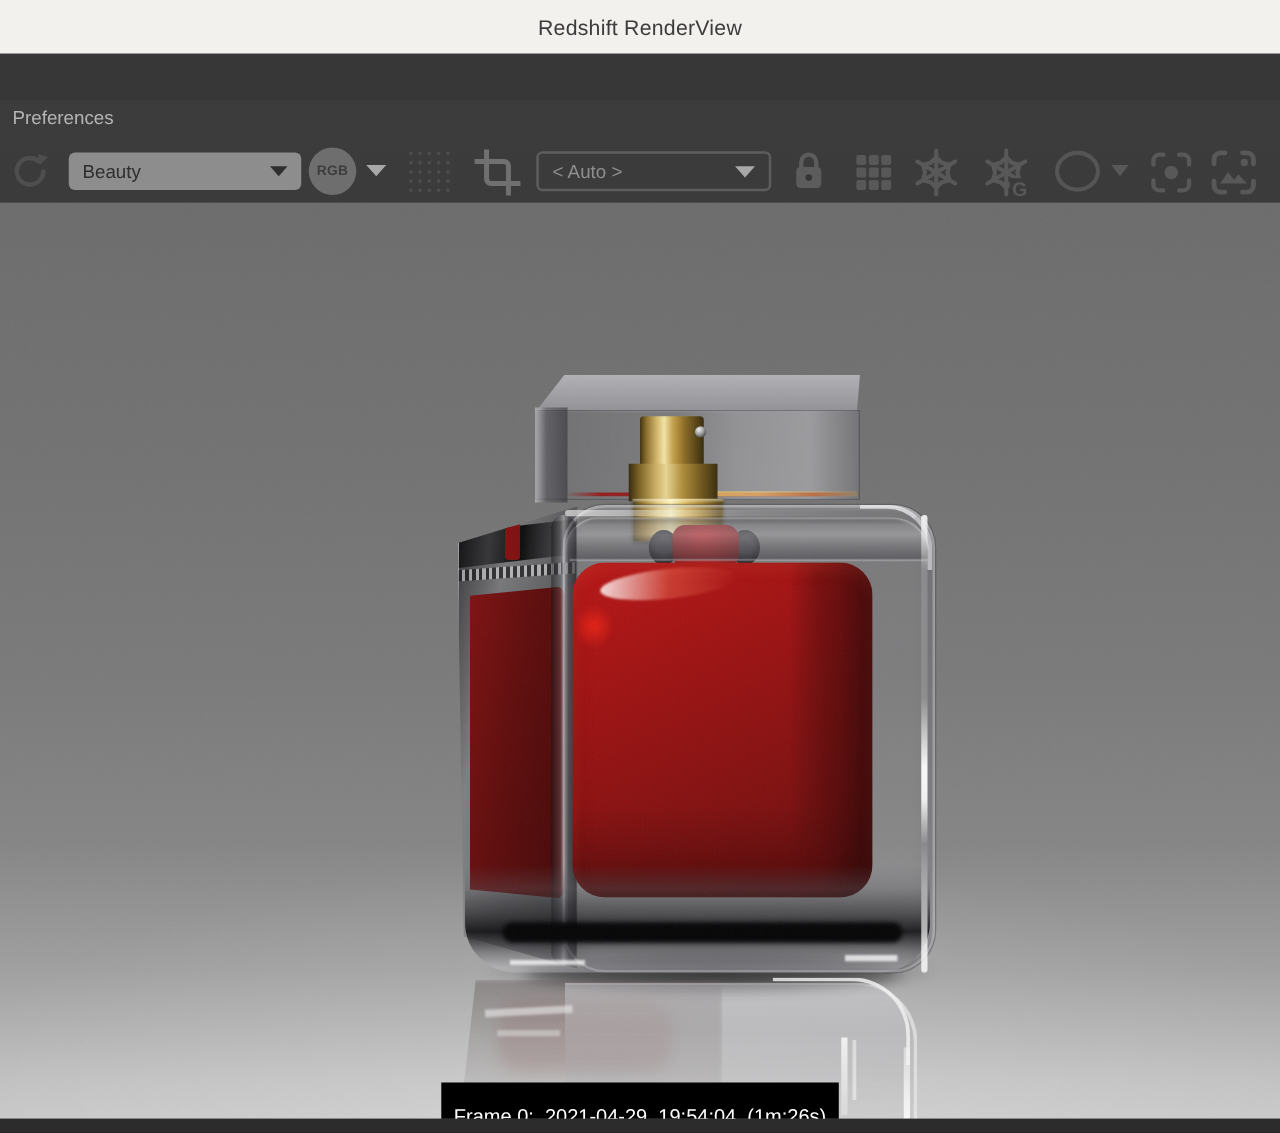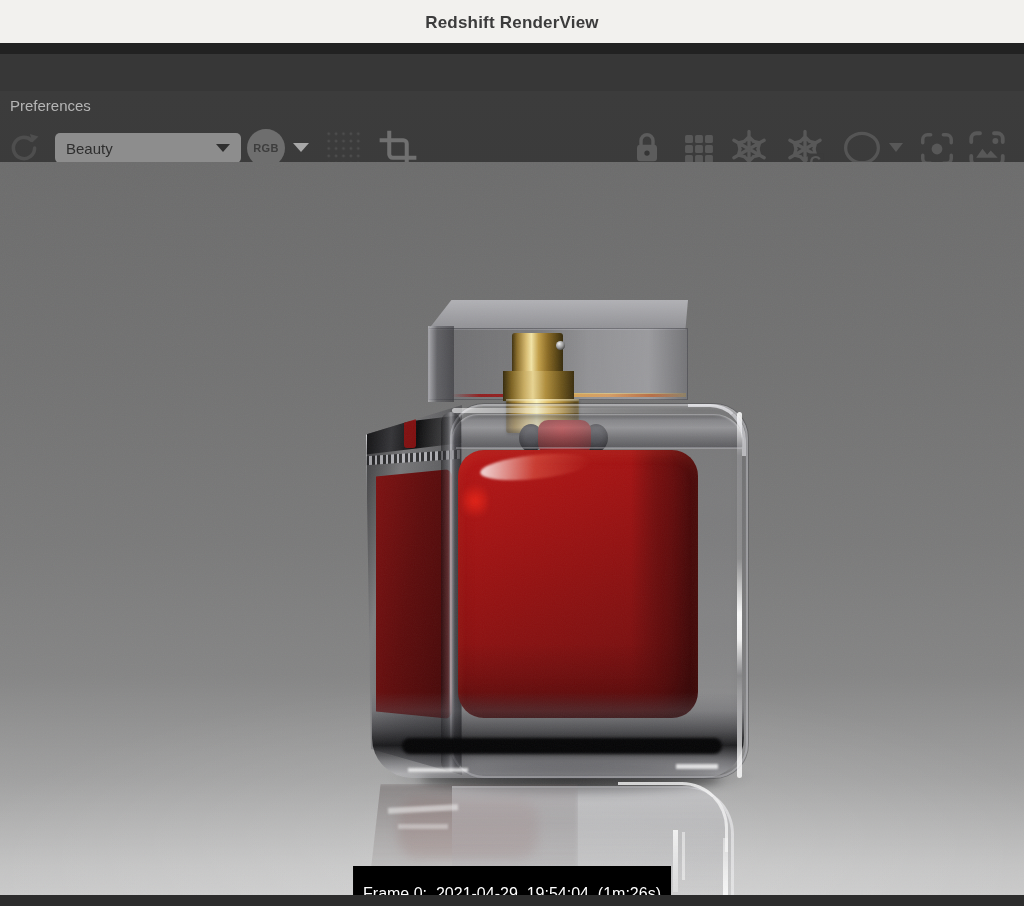--- a/index.html
+++ b/index.html
@@ -3,24 +3,24 @@
 <meta charset="utf-8">
 <style>
   html,body{margin:0;padding:0;}
   body{width:1024px;height:906px;overflow:hidden;background:#222;
        font-family:"Liberation Sans", sans-serif;-webkit-font-smoothing:antialiased;}
   .app{position:relative;width:1024px;height:906px;overflow:hidden;}
 
   
   .titlebar{position:absolute;left:0;top:0;width:1024px;height:43px;background:#f2f1ee;}
   .title{position:absolute;left:0;top:0;width:100%;height:43px;line-height:45px;text-align:center;
-         font-size:17px;font-weight:bold;color:#3c3c3c;letter-spacing:.2px;}
-
-  
-  .toolbar{position:absolute;left:0;top:54px;width:1024px;height:119px;
+         font-size:17px;font-weight:normal;color:#3c3c3c;letter-spacing:.2px;}
+
+  
+  .toolbar{position:absolute;left:0;top:43px;width:1024px;height:119px;
            background:linear-gradient(180deg,#373737 0%,#373737 31%,#3c3c3c 31.5%,#3b3b3b 100%);}
   .menubar-item{position:absolute;left:10px;top:43px;font-size:15px;color:#b5b5b5;cursor:default;}
   .tbtn{position:absolute;background:none;border:none;padding:0;margin:0;display:flex;
         align-items:center;justify-content:center;}
   .dropdown{position:absolute;display:flex;align-items:center;justify-content:space-between;
             box-sizing:border-box;font-size:15px;cursor:default;}
   .dd-beauty{left:55px;top:79px;width:186px;height:30px;background:#8d8d8d;border-radius:5px;
              padding:14px 11px;color:#2e2e2e;}
   .dd-auto{left:429px;top:78px;width:188px;height:32px;border:2px solid #5d5d5d;border-radius:5px;
            padding:0 11px;color:#8f8f8f;background:transparent;}
@@ -187,20 +187,24 @@
 
     <div class="dotgrid"></div>
 
     <button class="tbtn" style="left:376px;top:73px;width:44px;height:44px;">
       <svg width="42" height="42" viewBox="0 0 24 24">
         <path d="M7 1.5V15a2 2 0 0 0 2 2h13.5" fill="none" stroke="#707070" stroke-width="2.3"></path>
         <path d="M1.5 7H15a2 2 0 0 1 2 2v13.5" fill="none" stroke="#707070" stroke-width="2.3"></path>
       </svg>
     </button>
 
+    <div class="dropdown dd-auto">
+      <span>&lt; Auto &gt;</span>
+      <span class="caret"></span>
+    </div>
 
     <button class="tbtn" style="left:630px;top:72px;width:34px;height:44px;">
       <svg width="32" height="40" viewBox="0 0 24 28">
         <path d="M7.5 12V8.5a4.5 4.5 0 0 1 9 0V12" fill="none" stroke="#5c5c5c" stroke-width="2.6"></path>
         <rect x="4.5" y="11.5" width="15" height="12.5" rx="2.5" fill="#5c5c5c"></rect>
         <circle cx="12" cy="17.8" r="2" fill="#353535"></circle>
       </svg>
     </button>
 
     <button class="tbtn" style="left:679px;top:75px;width:40px;height:40px;">

